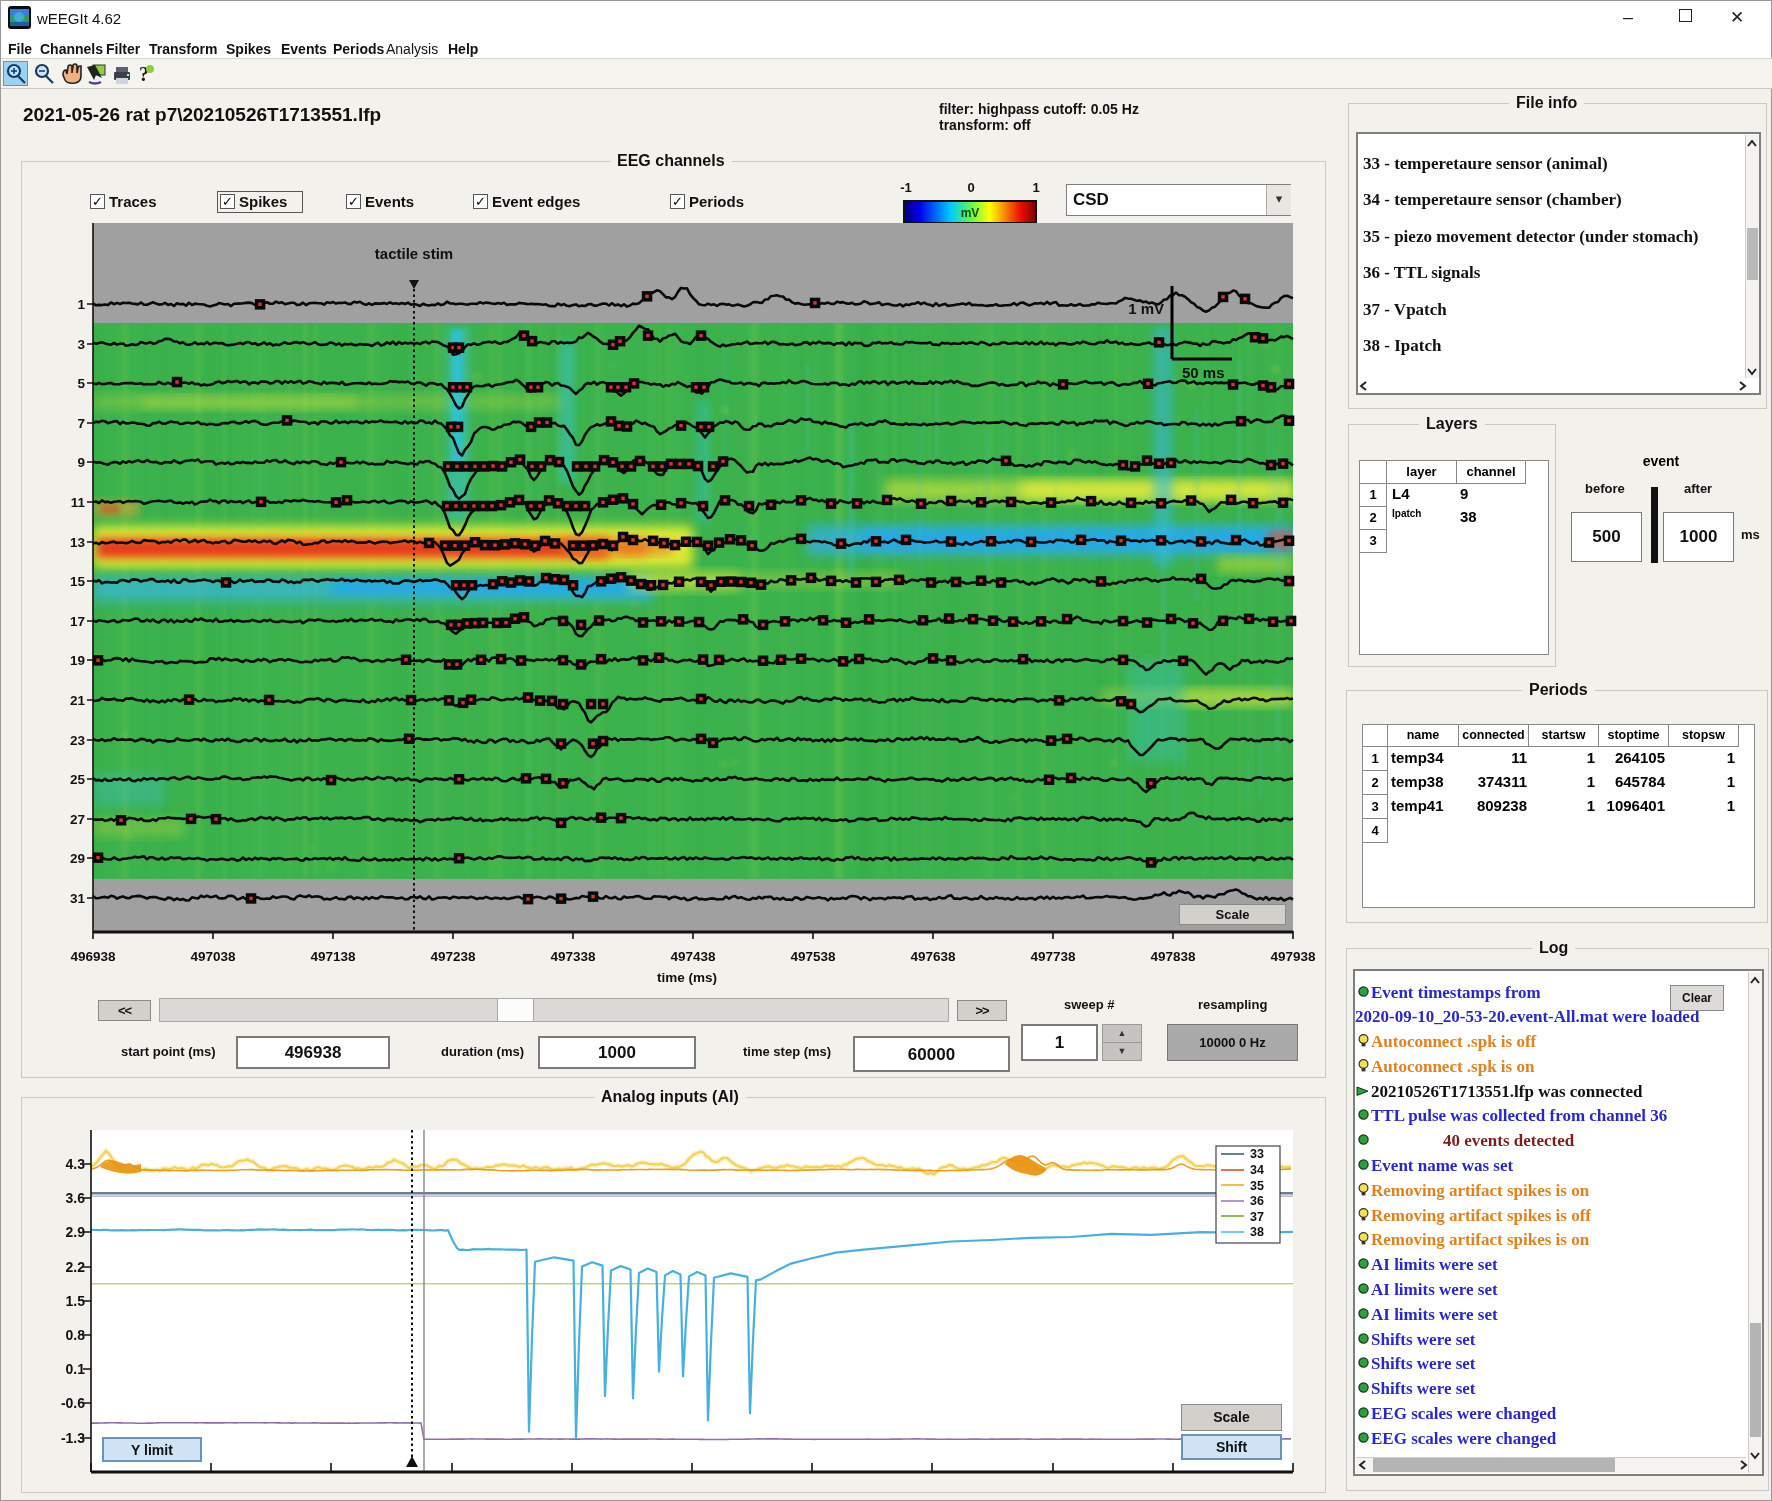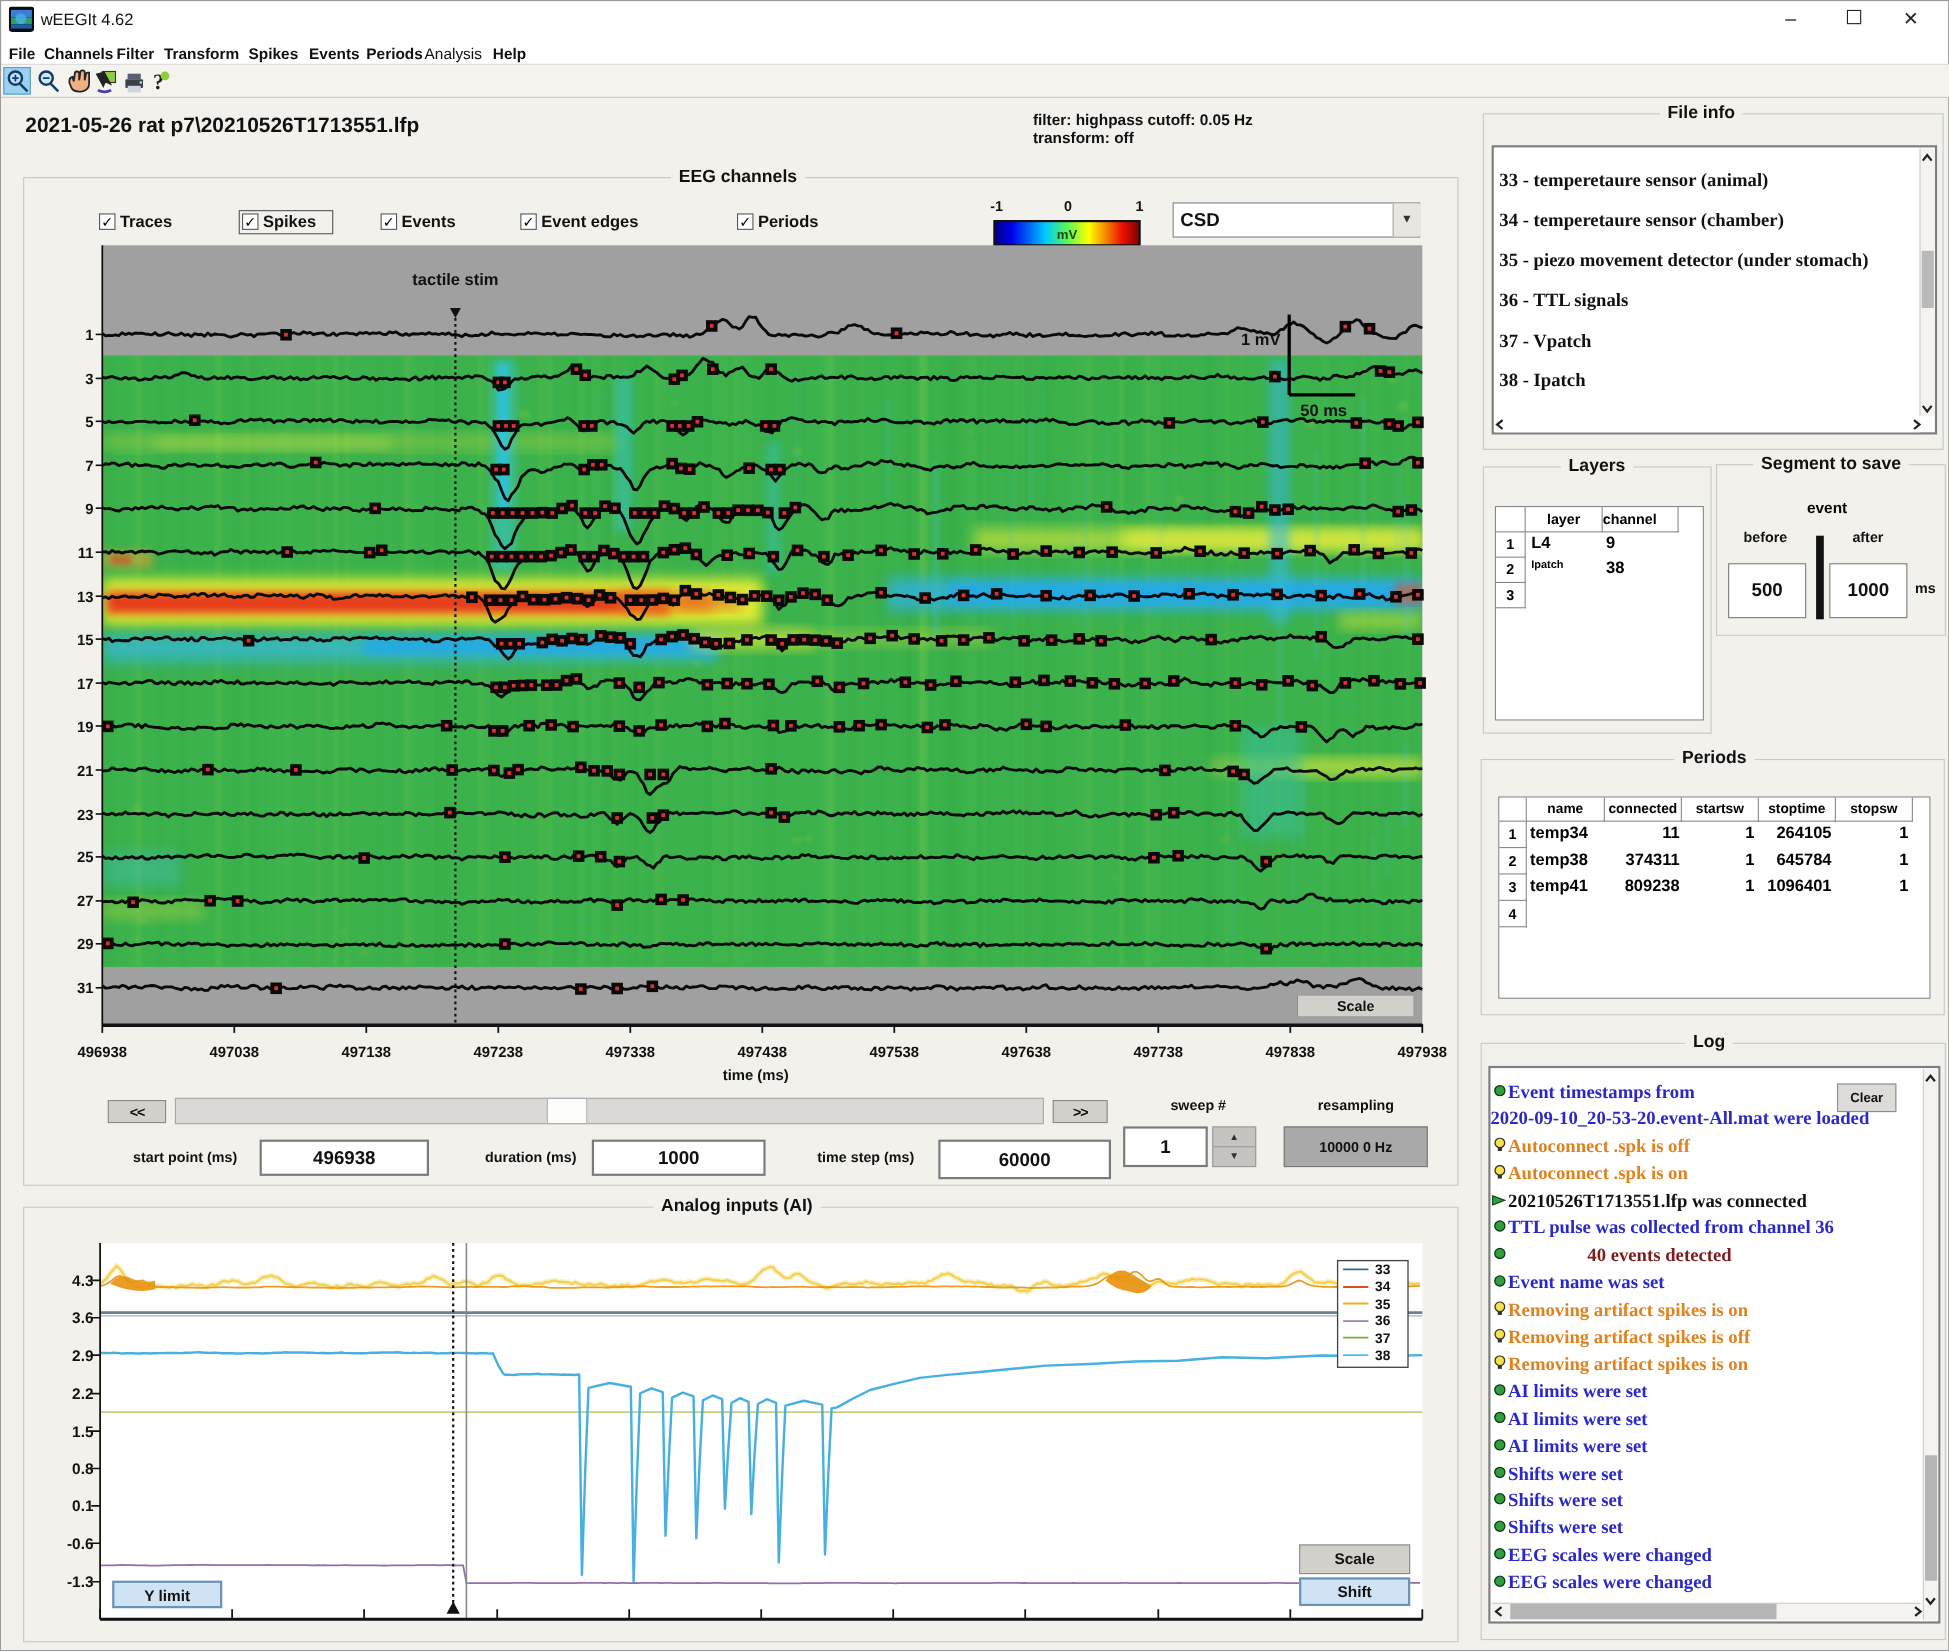--- a/index.html
+++ b/index.html
@@ -1200,32 +1200,29 @@
     </svg>
 <svg class="abs" style="left:1737px;top:379px" width="9" height="12">
       <path d="M2 2 L7 6 L2 10" stroke="#222" stroke-width="2" fill="none"></path>
     </svg>
 <div class="panel" style="left:1347px;top:423px;width:208px;height:243px">
       <span class="ptitle" style="left:70px">Layers</span>
     </div>
 <div class="abs" style="left:1358px;top:459px;width:190px;height:195px;background:#fff;border:1px solid #888">
 <div class="abs" style="left:0;top:0;width:27px;height:23px;border-right:1px solid #888;border-bottom:1px solid #888"></div>
 <div class="abs" style="left:27px;top:0;width:70px;height:23px;border-right:1px solid #888;border-bottom:1px solid #888;text-align:center;font-weight:bold;font-size:13px;line-height:22px">layer</div>
-<div class="abs" style="left:97px;top:0;width:69px;height:23px;border-right:1px solid #888;border-bottom:1px solid #888;font-weight:bold;font-size:13px;line-height:22px">channel</div>
+<div class="abs" style="left:97px;top:0;width:69px;height:23px;border-right:1px solid #888;border-bottom:1px solid #888;text-align:center;font-weight:bold;font-size:13px;line-height:22px">channel</div>
 <div class="abs" style="left:0;top:23px;width:27px;height:23px;border-right:1px solid #888;border-bottom:1px solid #888;text-align:center;font-weight:bold;font-size:13px;line-height:22px">1</div>
 <div class="abs" style="left:0;top:46px;width:27px;height:23px;border-right:1px solid #888;border-bottom:1px solid #888;text-align:center;font-weight:bold;font-size:13px;line-height:22px">2</div>
 <div class="abs" style="left:0;top:69px;width:27px;height:23px;border-right:1px solid #888;border-bottom:1px solid #888;text-align:center;font-weight:bold;font-size:13px;line-height:22px">3</div>
 <div class="abs" style="left:32px;top:24px;font-weight:bold;font-size:15px">L4</div>
 <div class="abs" style="left:100px;top:24px;font-weight:bold;font-size:15px">9</div>
 <div class="abs" style="left:32px;top:47px;font-weight:bold;font-size:10px">Ipatch</div>
 <div class="abs" style="left:100px;top:47px;font-weight:bold;font-size:15px">38</div>
 </div>
-<div class="panel" style="left:1559px;top:421px;width:209px;height:156px">
-      <span class="ptitle" style="left:33px">Segment to save</span>
-    </div>
 <div class="abs" style="left:1630px;top:452px;width:60px;font-weight:bold;font-size:14px;text-align:center">event</div>
 <div class="lab" style="left:1584px;top:480px">before</div>
 <div class="lab" style="left:1683px;top:480px">after</div>
 <div class="abs" style="left:1650px;top:486px;width:7px;height:76px;background:#111"></div>
 <div class="tbox" style="left:1570px;top:511px;width:71px;height:50px;line-height:47px;border-width:1px">500</div>
 <div class="tbox" style="left:1662px;top:511px;width:71px;height:50px;line-height:47px;border-width:1px">1000</div>
 <div class="lab" style="left:1740px;top:526px">ms</div>
 <div class="panel" style="left:1345px;top:689px;width:422px;height:233px">
       <span class="ptitle" style="left:175px">Periods</span>
     </div>

